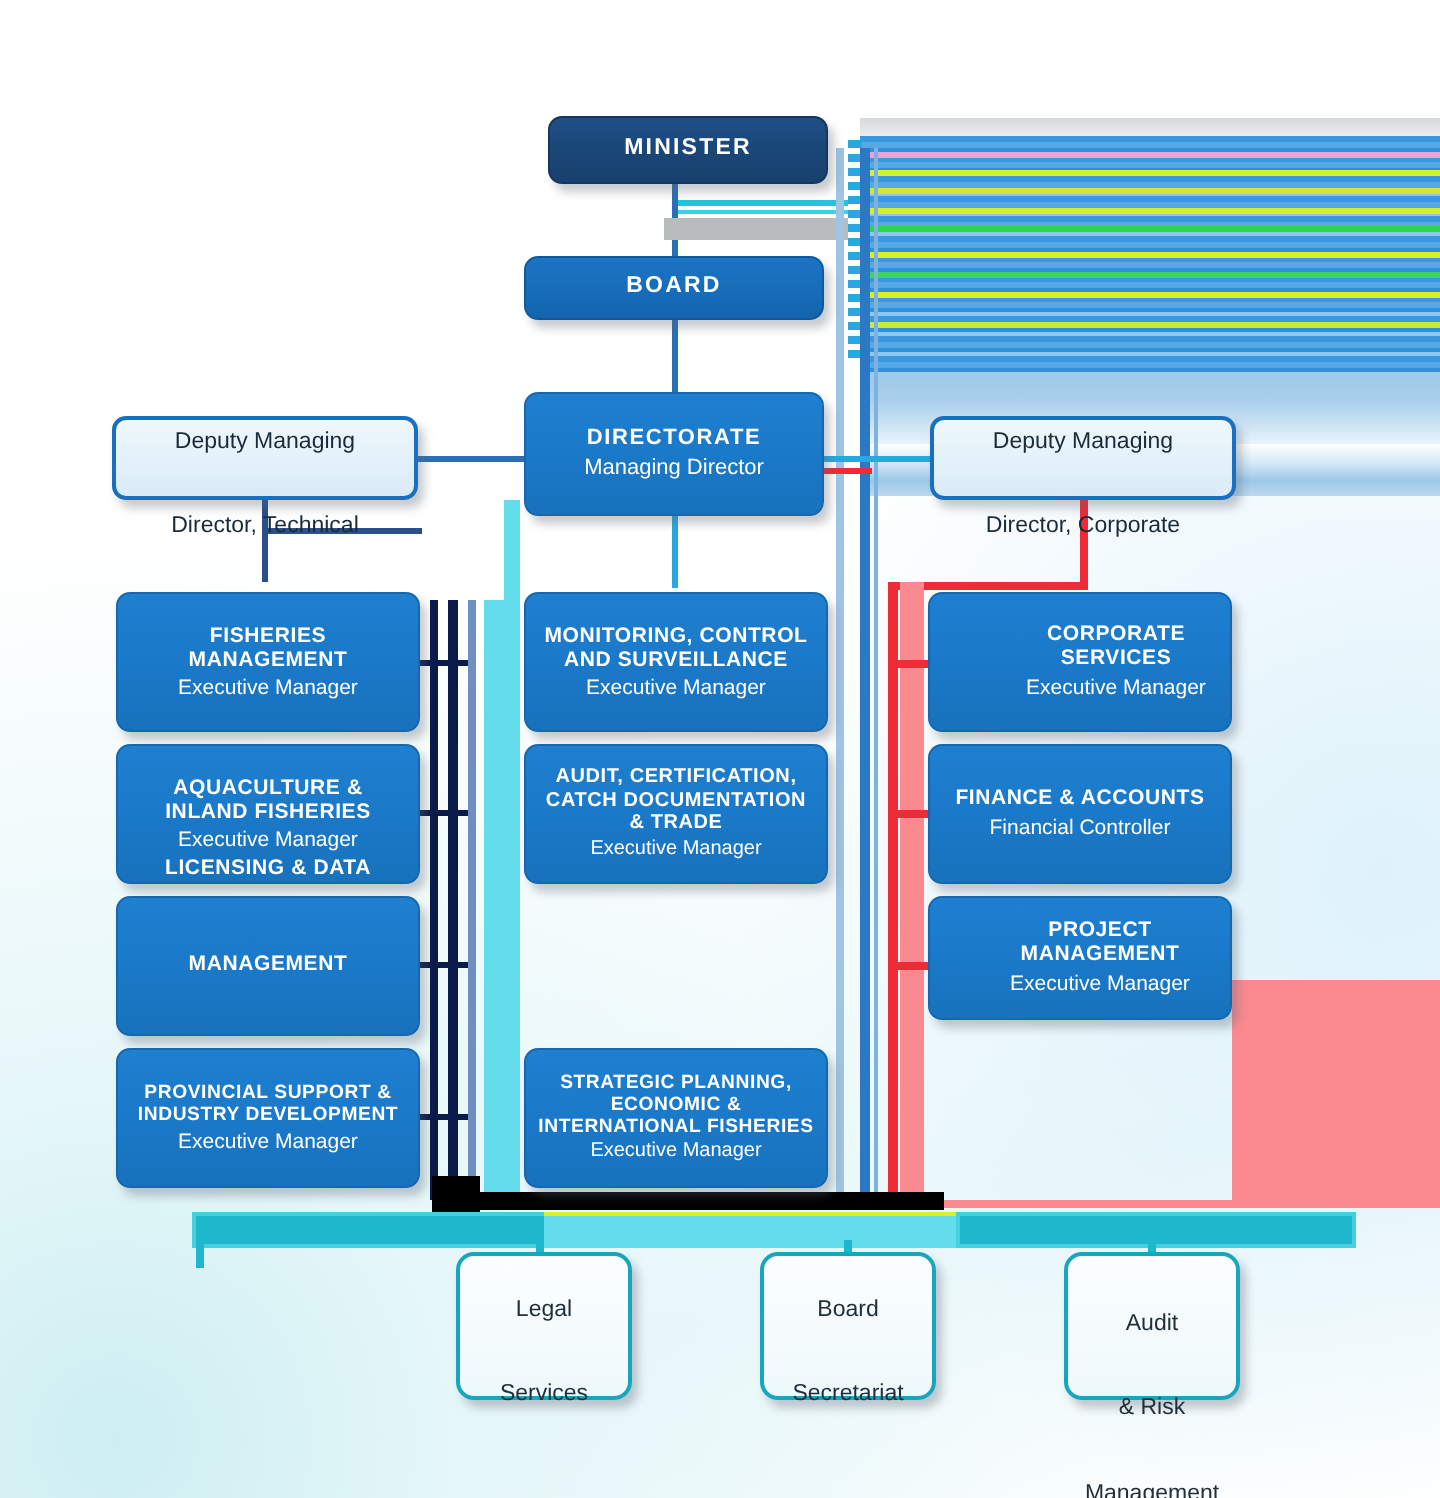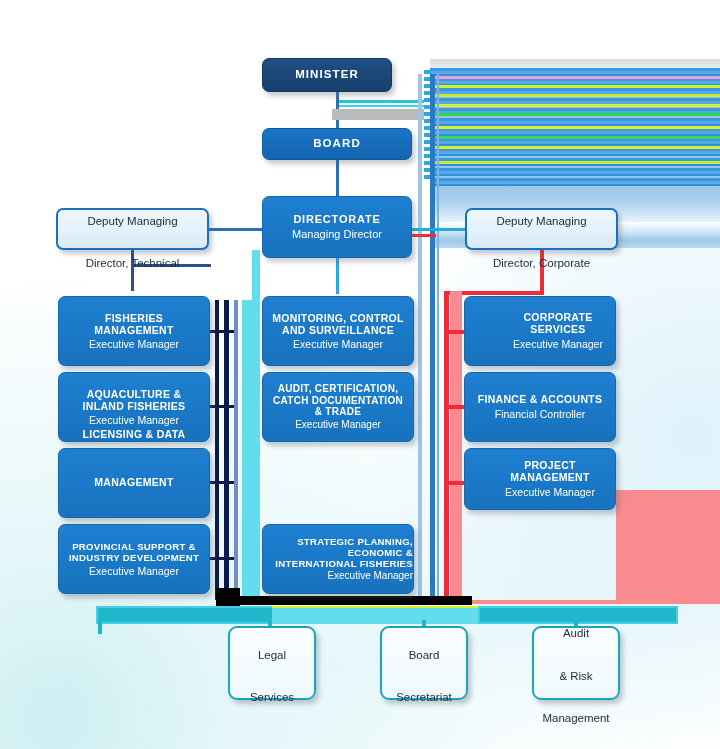--- a/index.html
+++ b/index.html
@@ -209,21 +209,21 @@
   <div class="conn" style="left:272px; top:606px; width:208px; height:18px; background:#63dcec; border-top:2px solid #d6f02a; box-sizing:border-box;"></div>
   <div class="conn" style="left:478px; top:606px; width:200px; height:18px; background:#1fb7cc; border:2px solid #45cfe0; box-sizing:border-box;"></div>
   <div class="conn" style="left:98px; top:620px; width:4px; height:14px; background:#1fb7cc;"></div>
   <div class="conn" style="left:268px; top:620px; width:4px; height:14px; background:#1fb7cc;"></div>
   <div class="conn" style="left:422px; top:620px; width:4px; height:14px; background:#1fb7cc;"></div>
   <div class="conn" style="left:574px; top:620px; width:4px; height:14px; background:#1fb7cc;"></div>
 
   <div class="conn" style="left:240px; top:596px; width:232px; height:9px; background:#000000;"></div>
   <div class="conn" style="left:216px; top:588px; width:24px; height:18px; background:#000000;"></div>
 
-  <div class="box box-navy" style="left:262px; top:58px; width:130px; height:34px;">
+  <div class="box box-navy" style="left:274px; top:58px; width:140px; height:34px;">
     <span class="ttl">MINISTER</span>
   </div>
 
   <div class="box box-board" style="left:262px; top:128px; width:150px; height:32px;">
     <span class="ttl">BOARD</span>
   </div>
 
   <div class="box box-blue" style="left:262px; top:196px; width:150px; height:62px;">
     <span class="ttl" style="font-size:11px; letter-spacing:0.8px;">DIRECTORATE</span>
     <span class="sub" style="font-size:11px; margin-top:2px;">Managing Director</span>
@@ -270,21 +270,21 @@
   </div>
 
   <div class="box box-blue" style="left:262px; top:372px; width:152px; height:70px;">
     <span class="ttl" style="font-size:10px;">AUDIT, CERTIFICATION,</span>
     <span class="ttl" style="font-size:10px;">CATCH DOCUMENTATION</span>
     <span class="ttl" style="font-size:10px;">&amp; TRADE</span>
     <span class="sub" style="margin-top:1px; font-size:10px;">Executive Manager</span>
   </div>
 
 
-  <div class="box box-blue" style="left:262px; top:524px; width:152px; height:70px;align-items:flex-end;">
+  <div class="box box-blue" style="left:262px; top:524px; width:152px; height:70px;">
     <span class="ttl" style="font-size:9.6px;">STRATEGIC PLANNING,</span>
     <span class="ttl" style="font-size:9.6px;">ECONOMIC &amp;</span>
     <span class="ttl" style="font-size:9.6px;">INTERNATIONAL FISHERIES</span>
     <span class="sub" style="margin-top:1px; font-size:10px;">Executive Manager</span>
   </div>
 
   <div class="box box-blue" style="left:464px; top:296px; width:152px; height:70px;padding-left:36px;">
     <span class="ttl">CORPORATE SERVICES</span>
     <span class="sub" style="margin-top:3px;">Executive Manager</span>
   </div>
@@ -303,19 +303,19 @@
   <div class="box box-white" style="left:228px; top:626px; width:88px; height:74px;">
     <span class="sub">Legal</span>
     <span class="sub">Services</span>
   </div>
 
   <div class="box box-white" style="left:380px; top:626px; width:88px; height:74px;">
     <span class="sub">Board</span>
     <span class="sub">Secretariat</span>
   </div>
 
-  <div class="box box-white" style="left:532px; top:626px; width:88px; height:74px;">
+  <div class="box box-white" style="left:532px; top:626px; width:88px; height:74px;justify-content:space-between;">
     <span class="sub">Audit</span>
     <span class="sub">&amp; Risk</span>
     <span class="sub">Management</span>
   </div>
 
 </div>
 
 </body></html>

